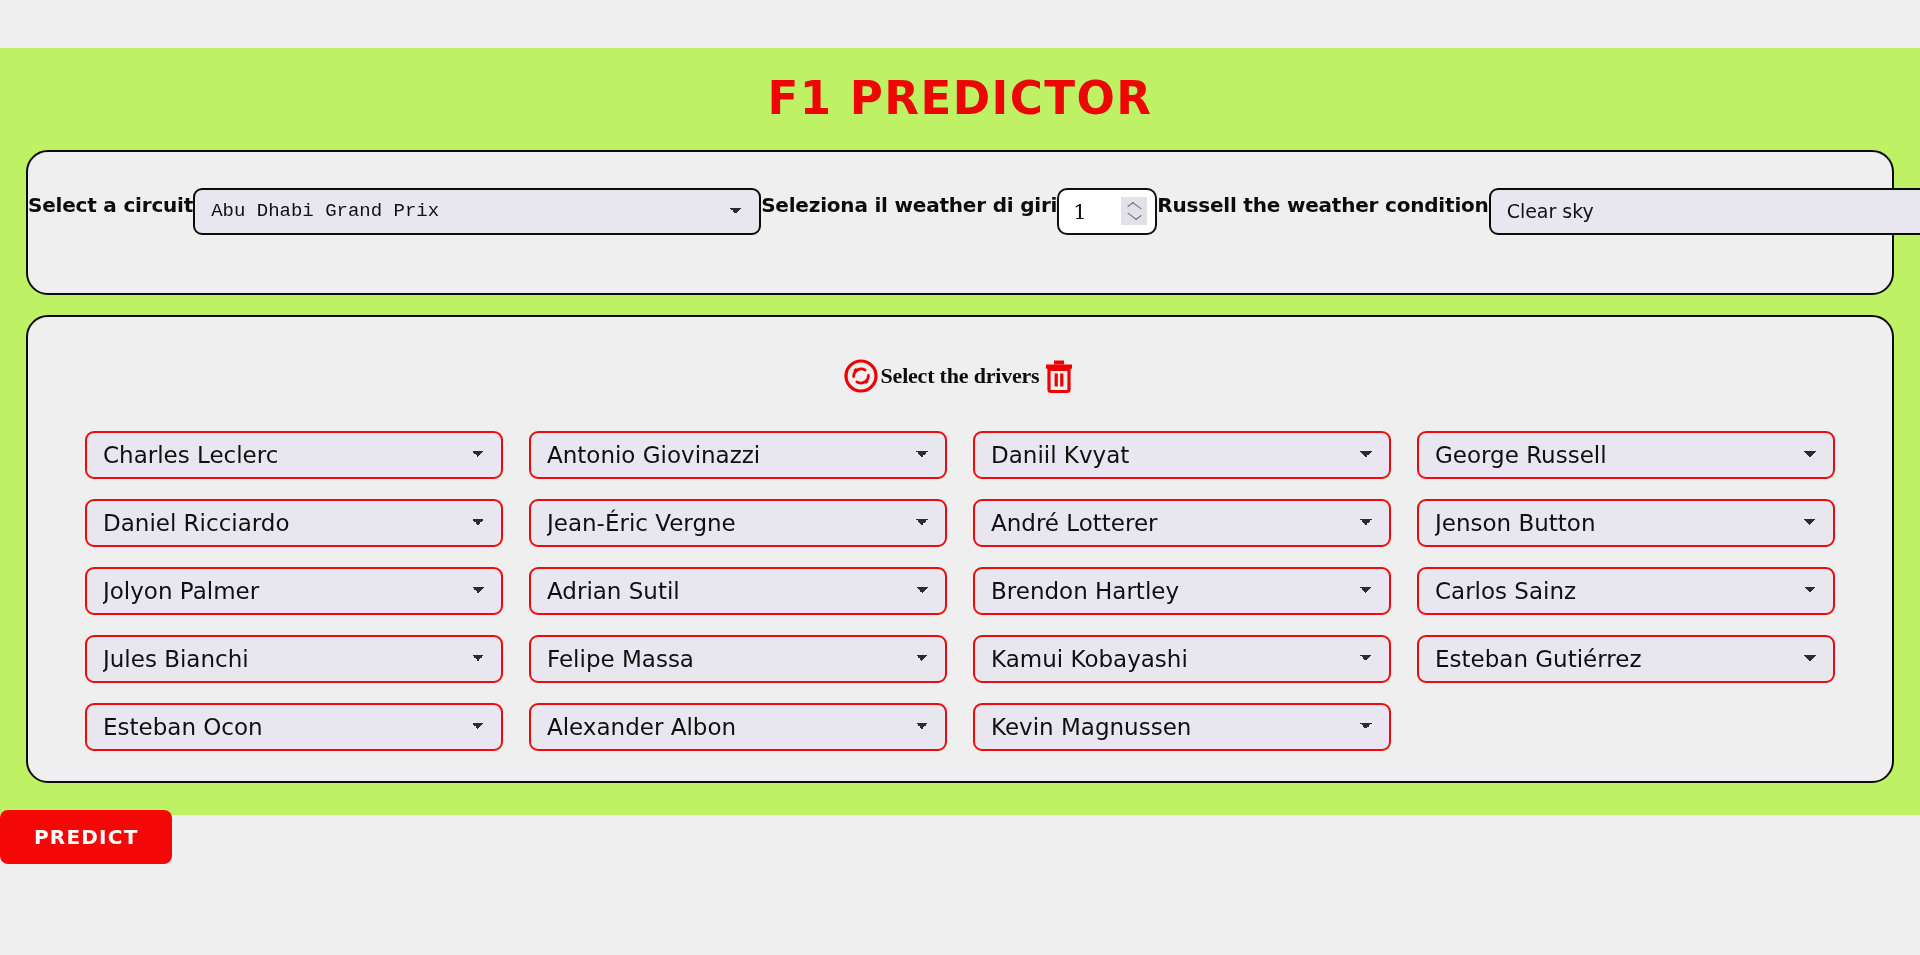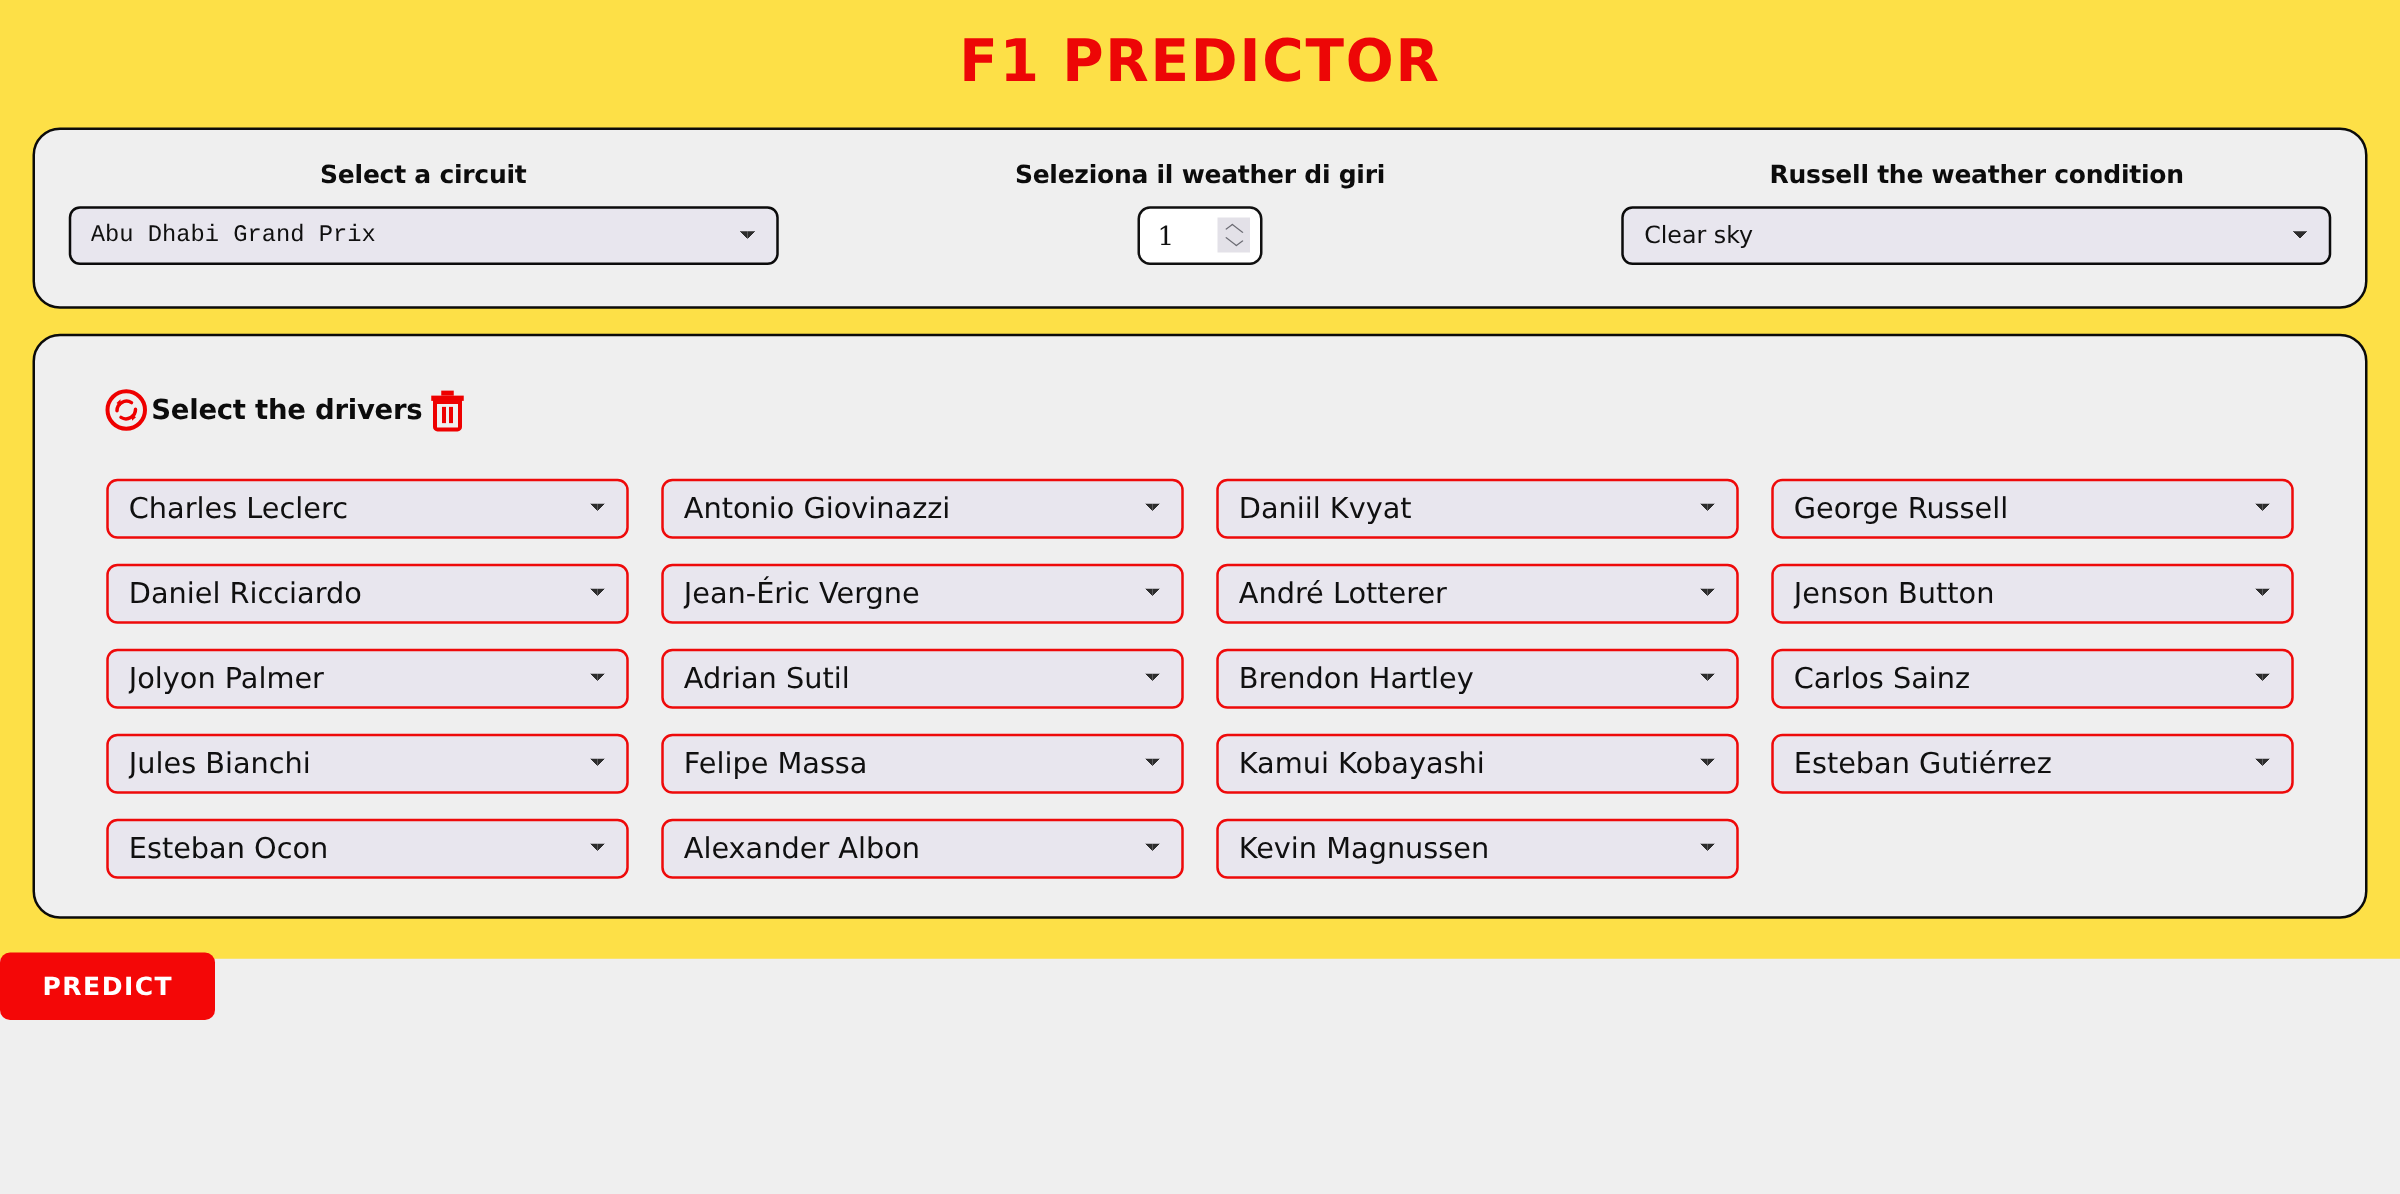--- a/index.html
+++ b/index.html
@@ -9,22 +9,23 @@
     width: 1920px;
     height: 955px;
     background: #efefef;
     font-family: "DejaVu Sans", sans-serif;
     overflow: hidden;
   }
 
   .page {
     width: 1920px;
     height: 767px;
-    background: #fde047;
+    background: #bef264;
     position: relative;
+    margin-top: 48px;
   }
 
   
   .app-title {
     text-align: center;
     color: #ed0606;
     font-family: "DejaVu Sans", sans-serif;
     font-weight: 700;
     font-size: 47px;
     letter-spacing: 1.5px;
@@ -46,23 +47,23 @@
     margin-top: 29px;
     height: 145px;
     display: flex;
     align-items: flex-start;
     padding: 0;
   }
 
   .col-top {
     flex: 1 1 0;
     display: flex;
-    flex-direction: column;
+    flex-direction: row;
     align-items: center;
-    padding-top: 23px;
+    padding-top: 36px;
   }
 
   .field-label {
     font-size: 20px;
     font-weight: 700;
     color: #0c0c0c;
     letter-spacing: -0.2px;
     margin-bottom: 14px;
     white-space: nowrap;
   }
@@ -154,23 +155,24 @@
 
   
   .panel-drivers {
     margin-top: 20px;
     padding: 22px 28px 30px 28px;
   }
 
   .drivers-head {
     display: flex;
     align-items: center;
-    justify-content: flex-start;
+    justify-content: center;
     padding: 8px 25px 0 25px;
     height: 66px;
+    font-family: Liberation Serif, serif;
   }
 
   .icon-btn {
     width: 40px;
     height: 40px;
     display: flex;
     align-items: center;
     justify-content: center;
     cursor: pointer;
     background: none;

